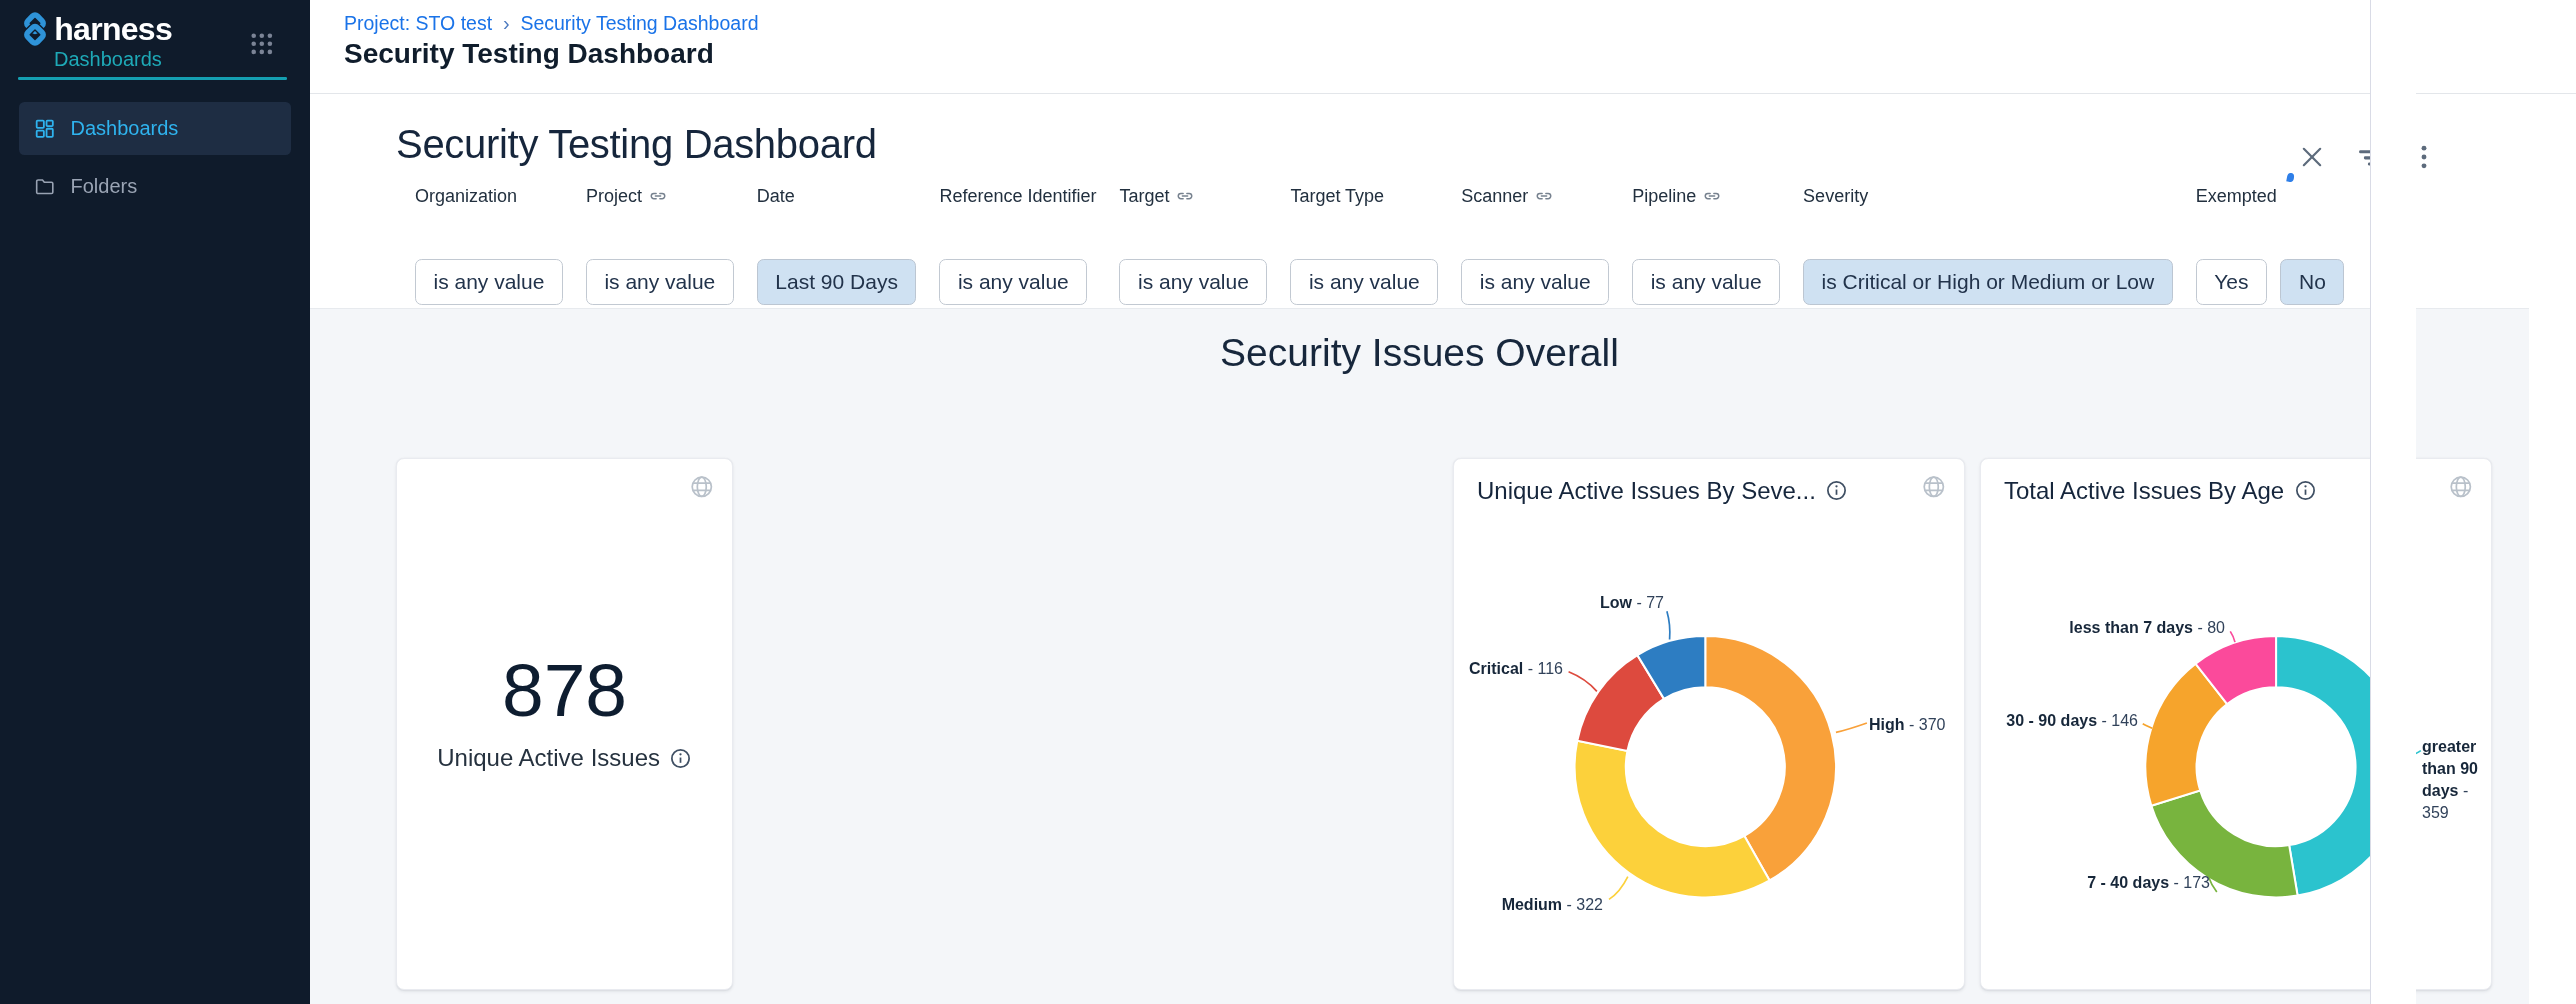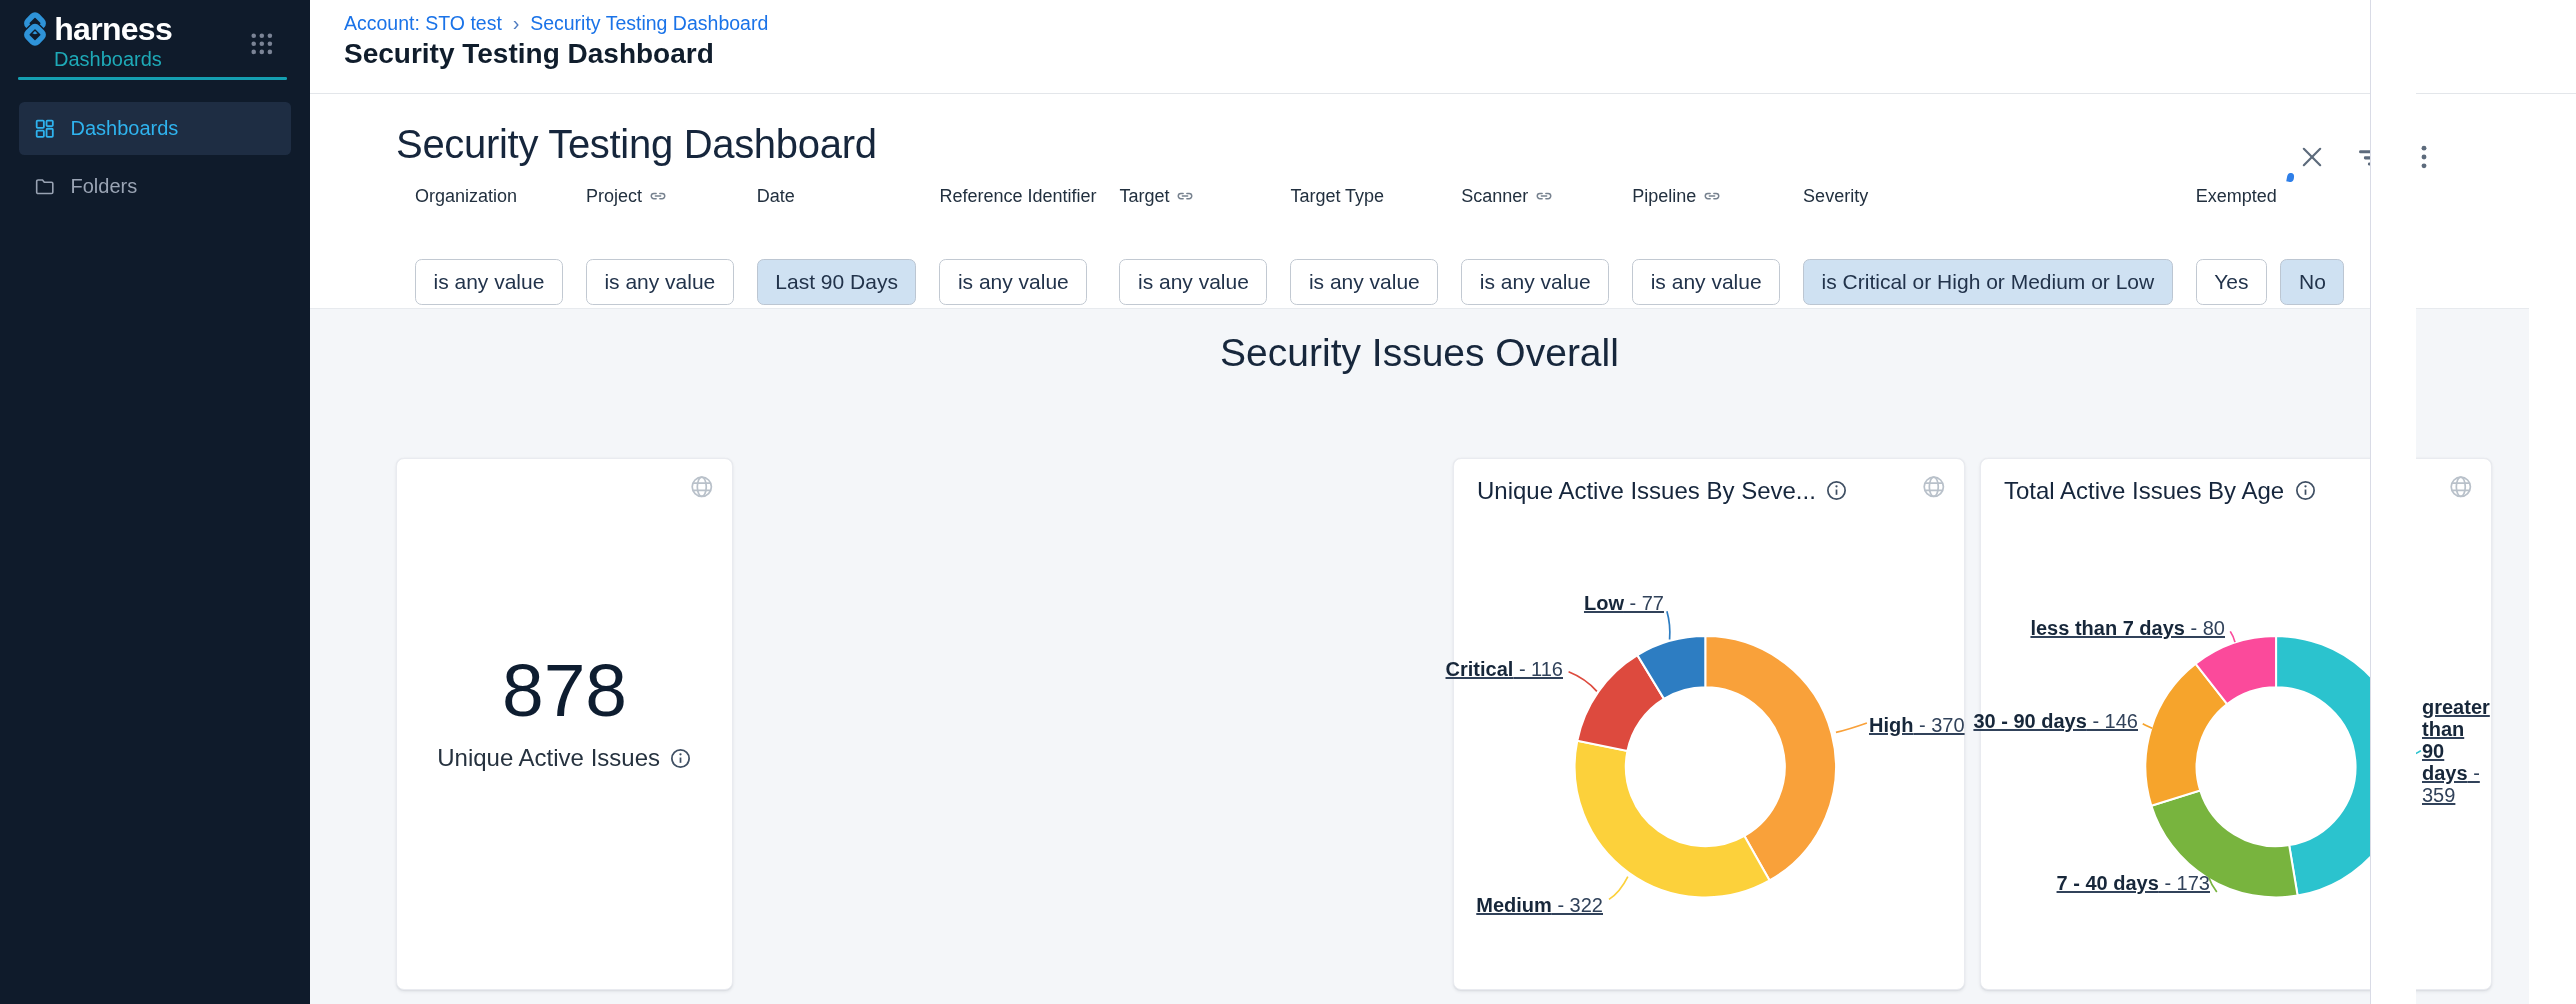--- a/index.html
+++ b/index.html
@@ -61,23 +61,23 @@
   .card.stat{width:337px;}
   .card.chart{width:512px;}
   .globe{position:absolute;top:15px;right:17.5px;width:25.6px;height:25.6px;cursor:pointer;}
   .stat-value{position:absolute;left:0;top:194px;width:100%;text-align:center;
     font-size:75px;color:#0e1d30;line-height:1;}
   .stat-label{position:absolute;left:0;top:285px;width:100%;display:flex;justify-content:center;
     align-items:center;gap:8.8px;font-size:24px;color:#26323f;}
   .chart-title{position:absolute;left:23px;top:17.5px;display:flex;align-items:center;gap:9.4px;
     font-size:24px;color:#16263c;white-space:nowrap;}
   .donut{position:absolute;left:0;top:0;}
-  .donut-label{position:absolute;font-size:20px;line-height:22px;color:#31425a;white-space:nowrap;text-decoration:underline;}
+  .donut-label{position:absolute;font-size:16px;line-height:22px;color:#31425a;white-space:nowrap;}
   .donut-label b{color:#17273a;}
-  .donut-label.wrapped{white-space:normal;}
+  .donut-label.wrapped{white-space:normal;margin-top:40px;}
   .info-btn{display:inline-flex;cursor:pointer;}
 
   
   .scroll-strip{position:absolute;right:0;top:0;width:46px;height:1005px;background:#ffffff;
     border-left:1.3px solid #d9dbe6;box-sizing:border-box;}
 </style>
 </head>
 <body>
 
 <div class="app">
@@ -123,21 +123,21 @@
         <svg width="21.5" height="21.5" viewBox="0 0 24 24" fill="none" stroke="#98a2b2" stroke-width="1.8">
           <path d="M3 6a1.5 1.5 0 0 1 1.5-1.5h5l2 2.5h8A1.5 1.5 0 0 1 21 8.5V18a1.5 1.5 0 0 1-1.5 1.5h-15A1.5 1.5 0 0 1 3 18z"></path>
         </svg>
         <span>Folders</span>
       </div>
     </div>
   </div>
 
   <div class="topbar">
     <div class="breadcrumb">
-      <span class="crumb">Account: STO test</span>
+      <span class="crumb">Project: STO test</span>
       <span class="sep">›</span>
       <span class="crumb">Security Testing Dashboard</span>
     </div>
     <div class="page-title">Security Testing Dashboard</div>
   </div>
 
   <div class="main">
 
     <div class="panel">
       <div class="panel-title">Security Testing Dashboard</div>

